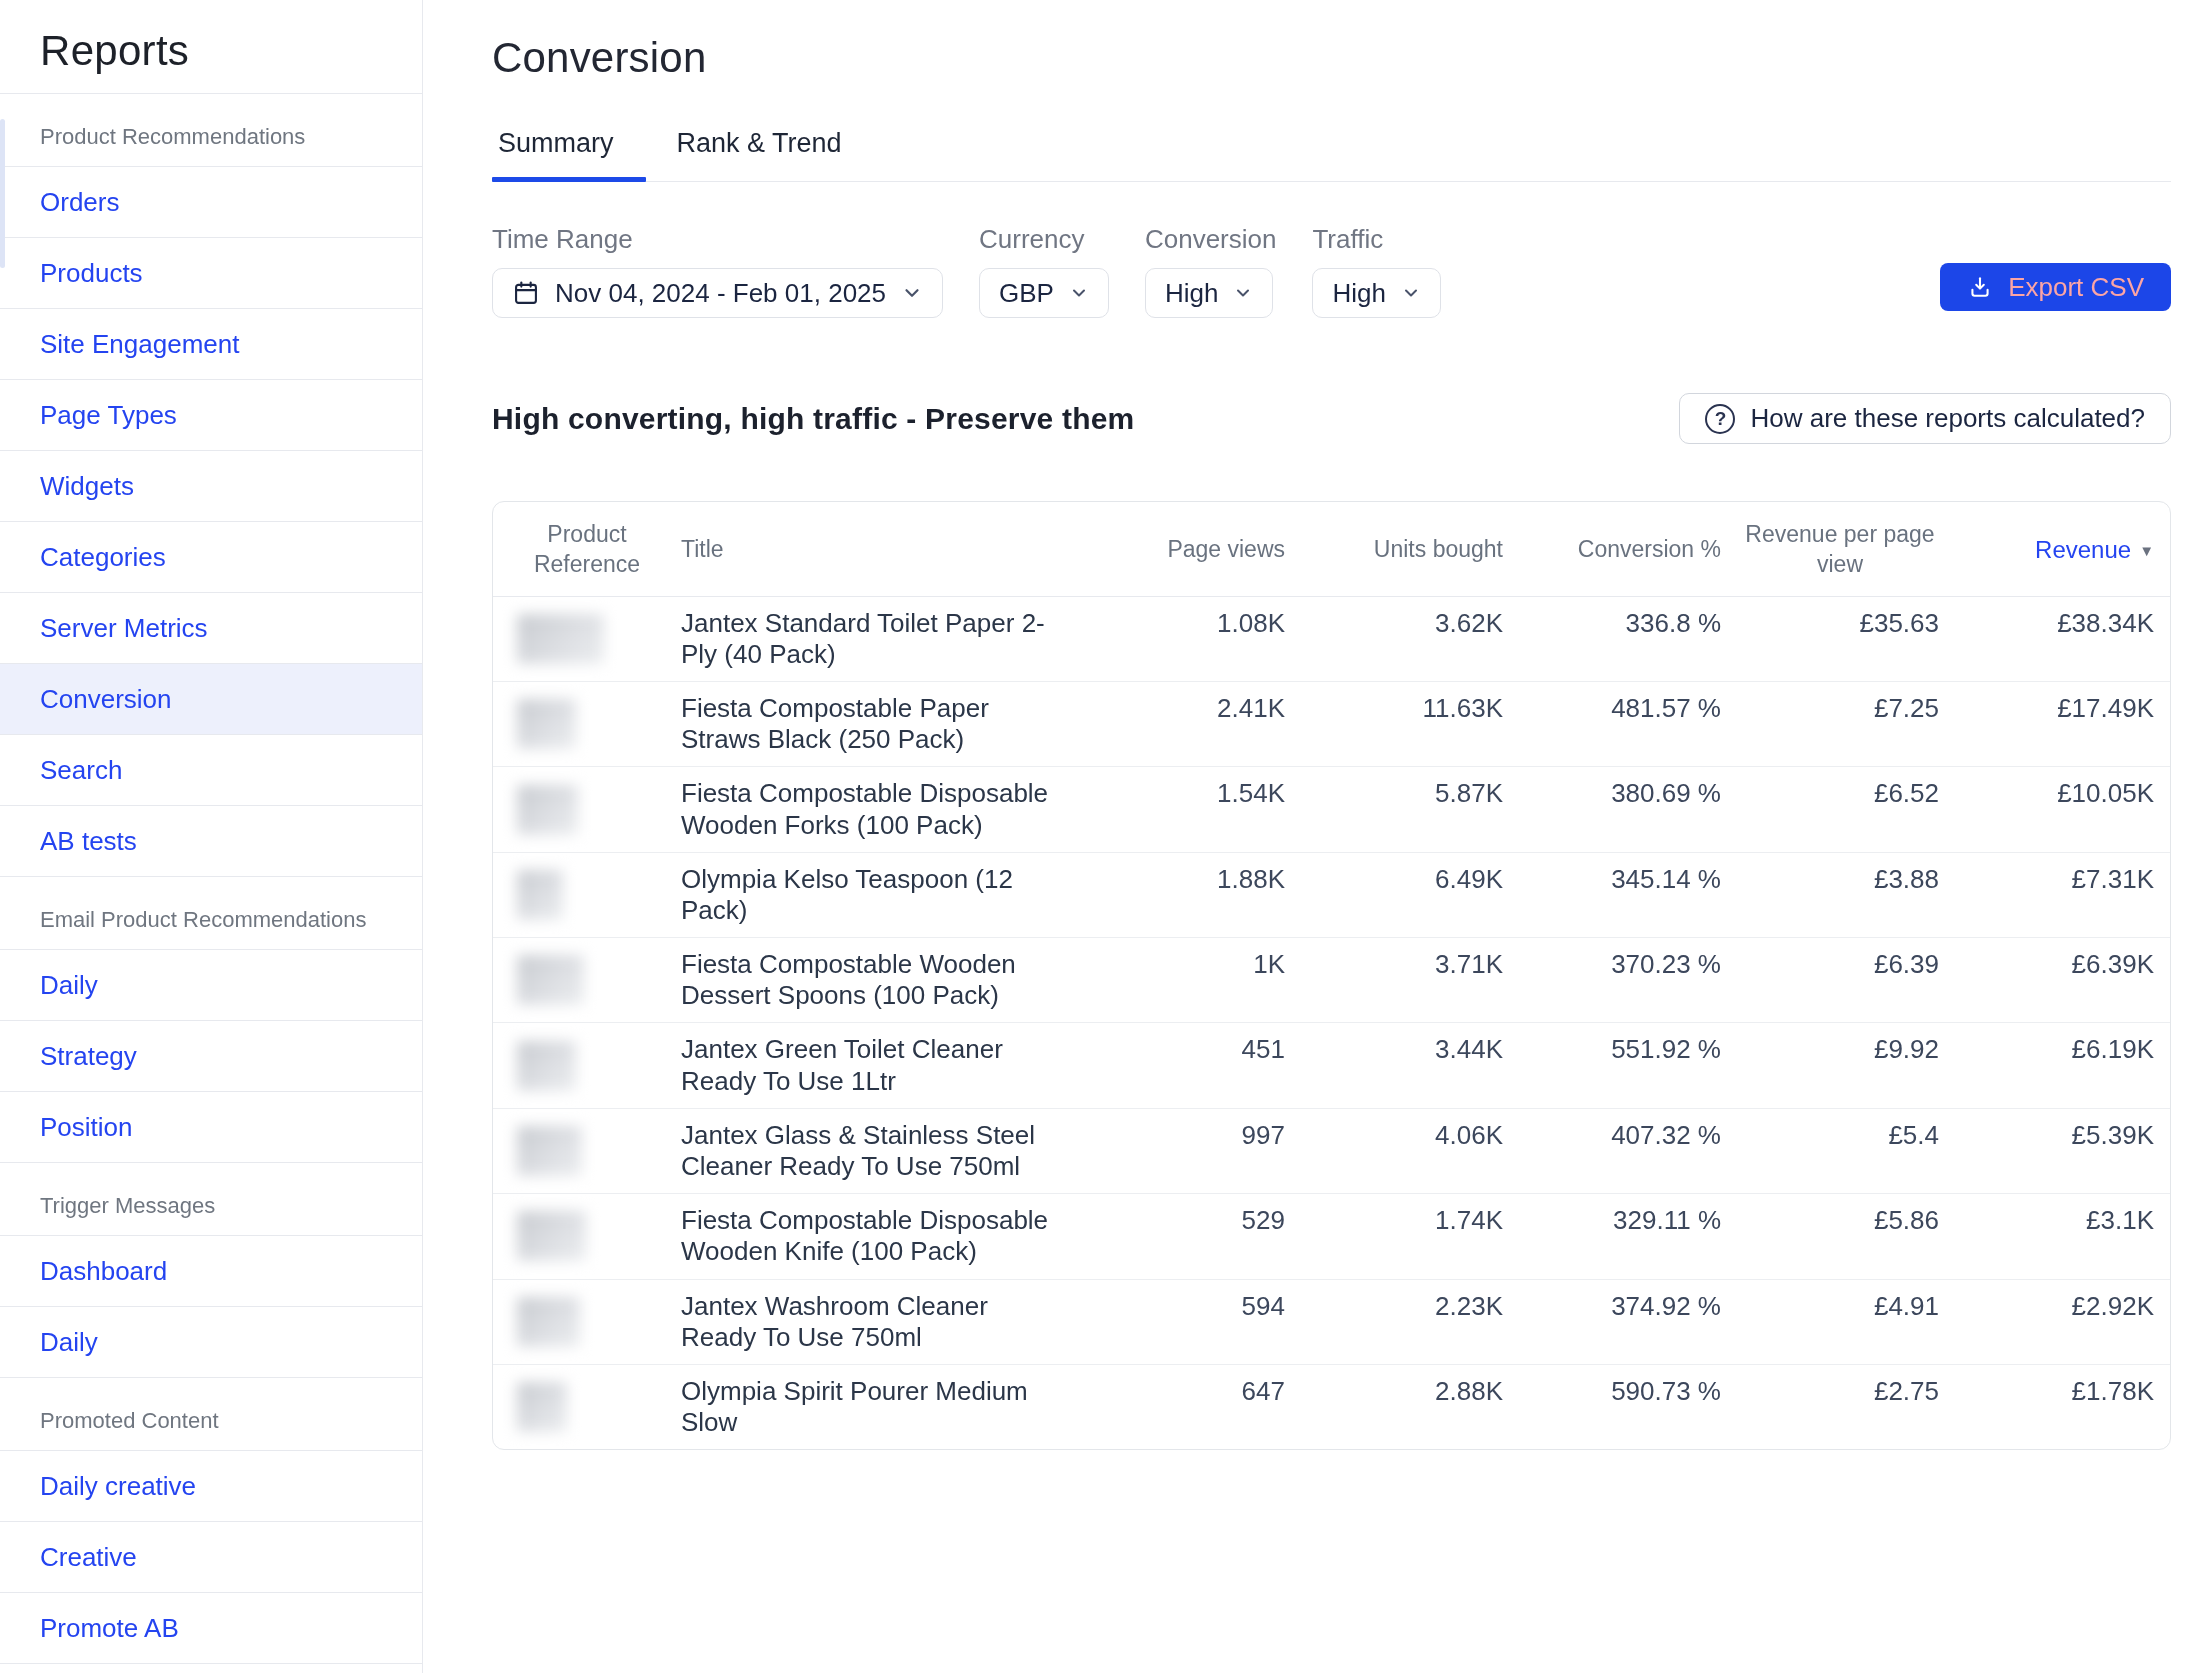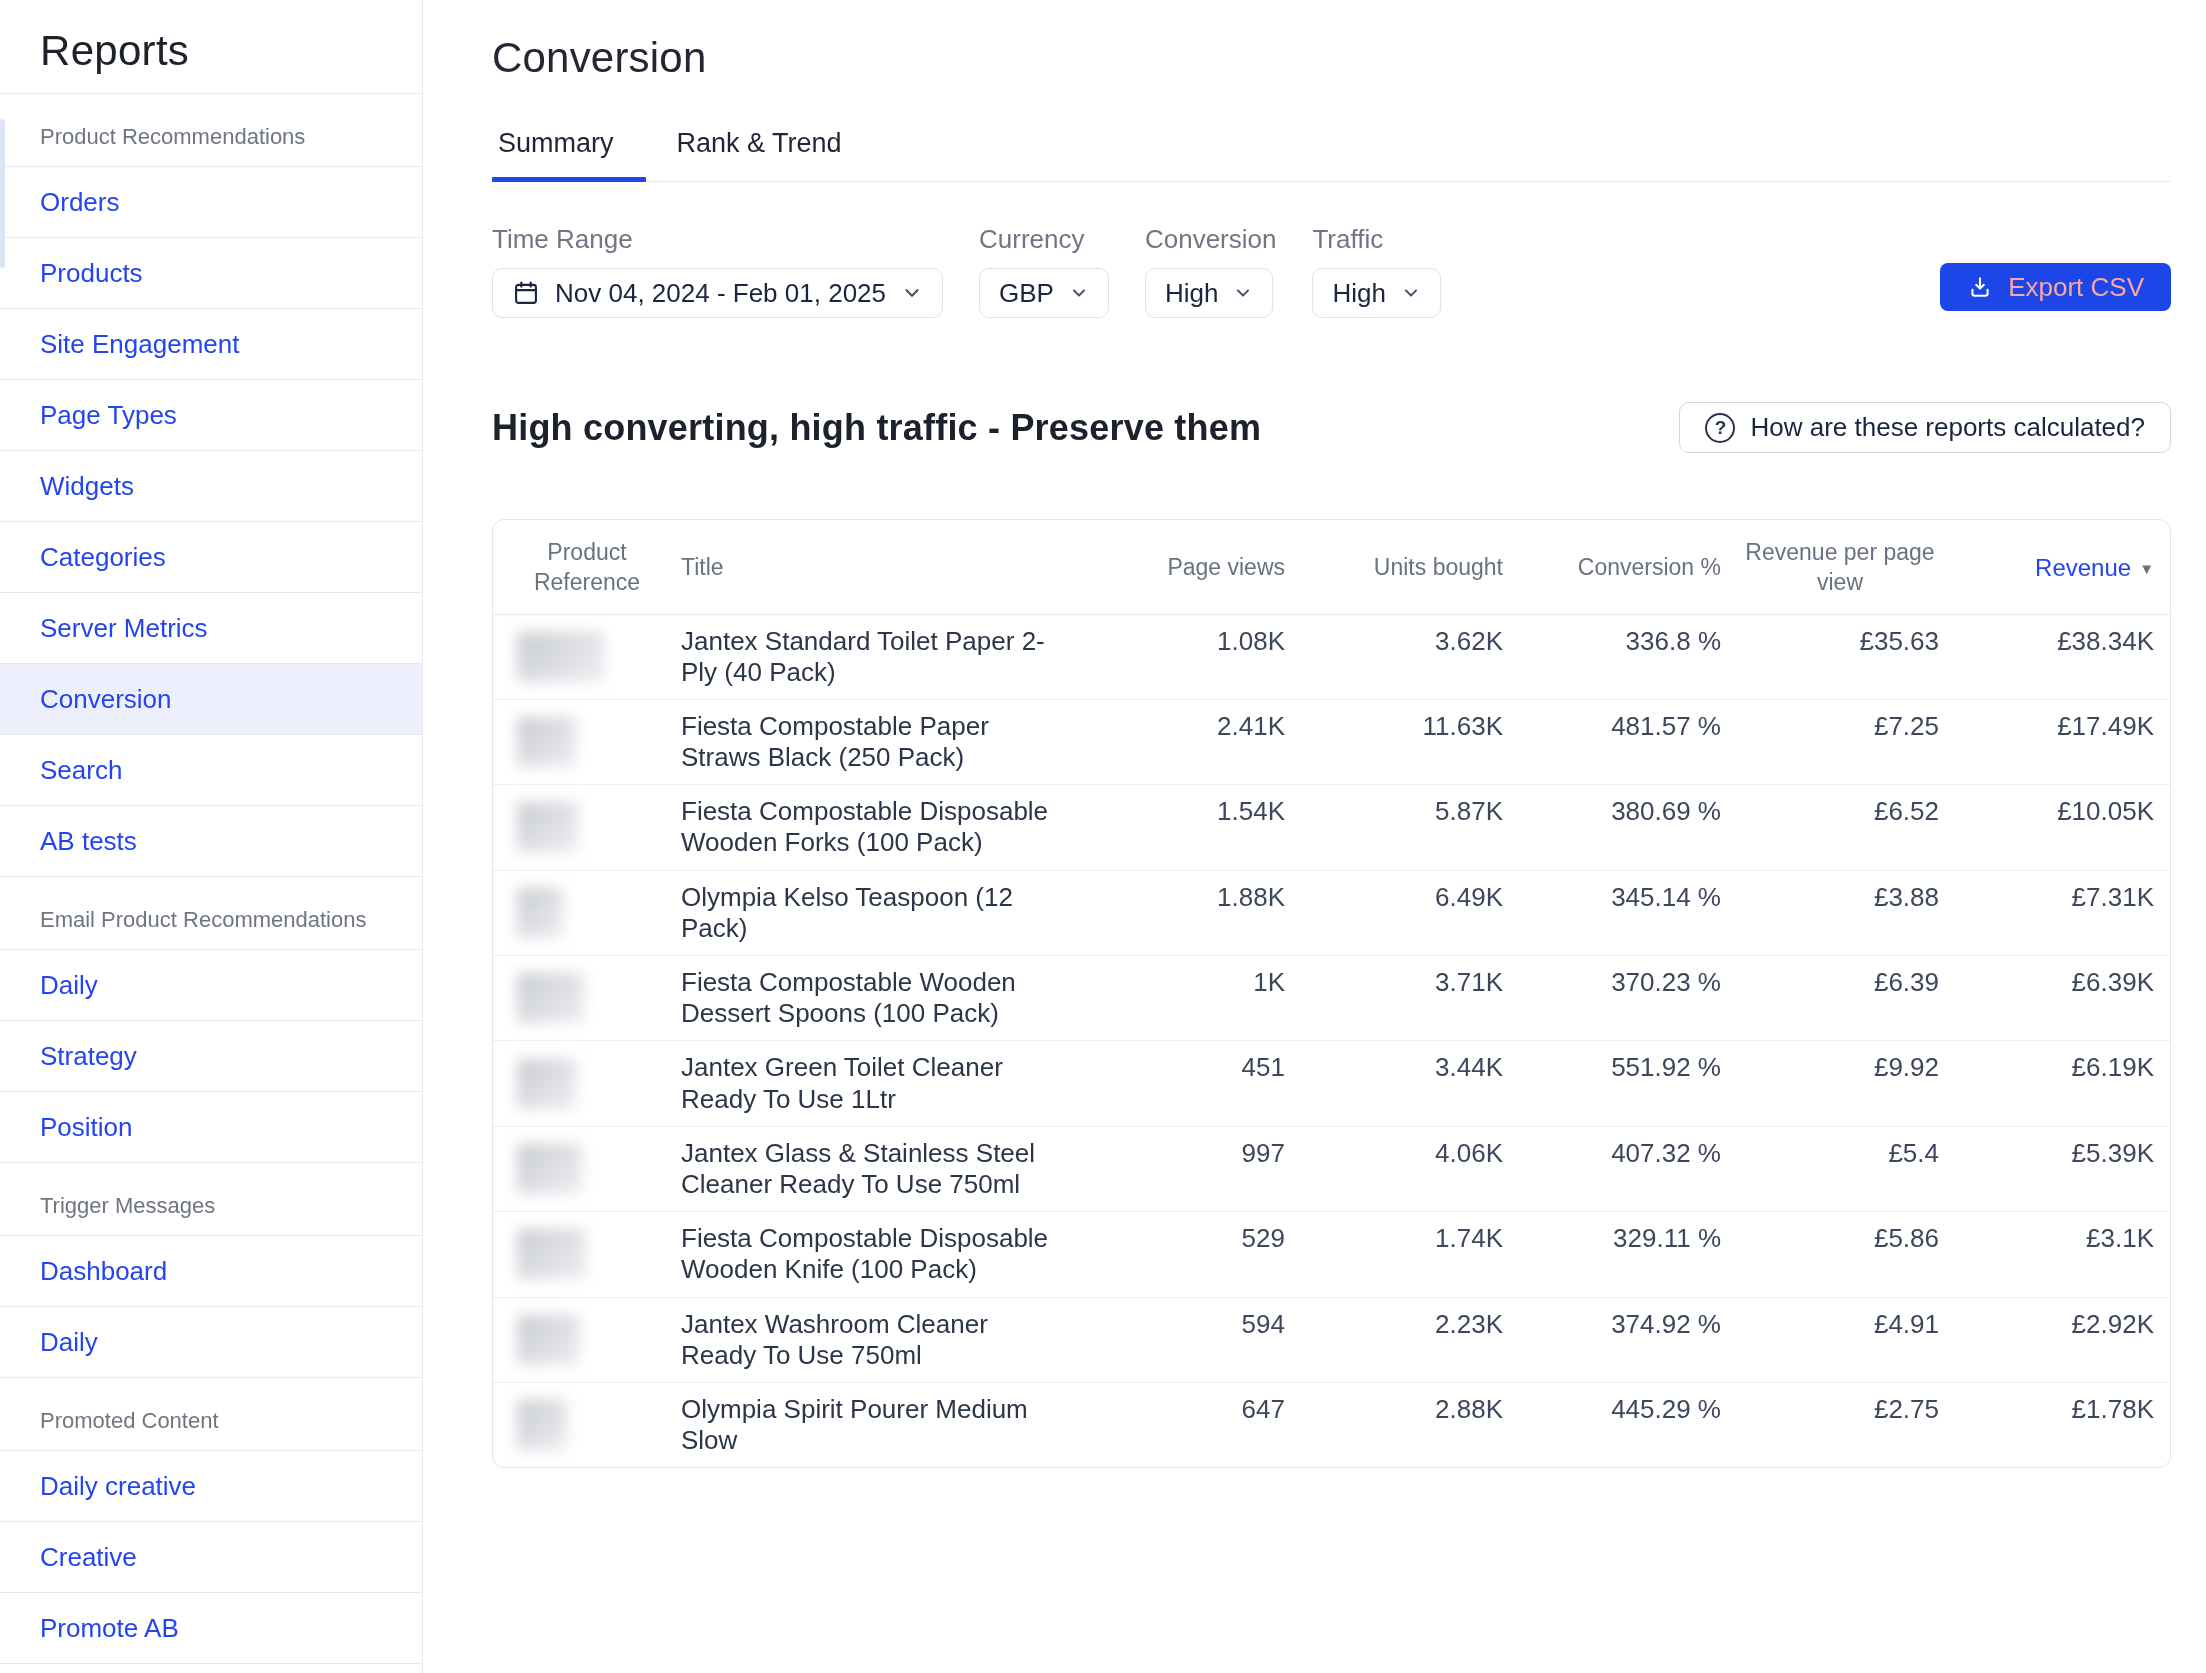--- a/index.html
+++ b/index.html
@@ -62,21 +62,21 @@
   }
   .control .chev { display:flex; }
   .export-wrap { margin-left:auto; padding-top:39px; }
   .export-btn {
     height:48px; padding:0 27px; background:#1c46e8; border:none; border-radius:8px;
     display:flex; align-items:center; gap:15px;
     font-size:26px; color:#fca5a5; font-family:"Liberation Sans",sans-serif; cursor:pointer;
   }
 
   .section-row { display:flex; align-items:center; margin-top:59px; }
-  .section-heading { font-size:36px; font-weight:700; color:#1c212d; letter-spacing:0.2px; }
+  .section-heading { font-size:30px; font-weight:700; color:#1c212d; letter-spacing:0.2px; }
   .help-btn {
     margin-left:auto; height:51px; padding:0 25px;
     border:1px solid #d2d6dd; border-radius:10px; background:#fff;
     display:flex; align-items:center; gap:15px;
     font-size:26px; color:#1b2540; font-family:"Liberation Sans",sans-serif; cursor:pointer;
   }
   .qmark {
     width:30px; height:30px; border:2px solid #2a3350; border-radius:50%;
     display:flex; align-items:center; justify-content:center;
     font-size:19px; font-weight:700; color:#2a3350;
@@ -398,21 +398,21 @@
             </tr>
             <tr>
               <td class="ref">
                 <div class="ref-blur"></div>
               </td>
               <td class="title">
                 <span class="title-inner">Olympia Spirit Pourer Medium Slow</span>
               </td>
               <td class="num">647</td>
               <td class="num">2.88K</td>
-              <td class="num">445.29 %</td>
+              <td class="num">590.73 %</td>
               <td class="num">£2.75</td>
               <td class="num rev">£1.78K</td>
             </tr>
           </tbody>
       </table>
     </div>
 
   </main>
 </div>
 

